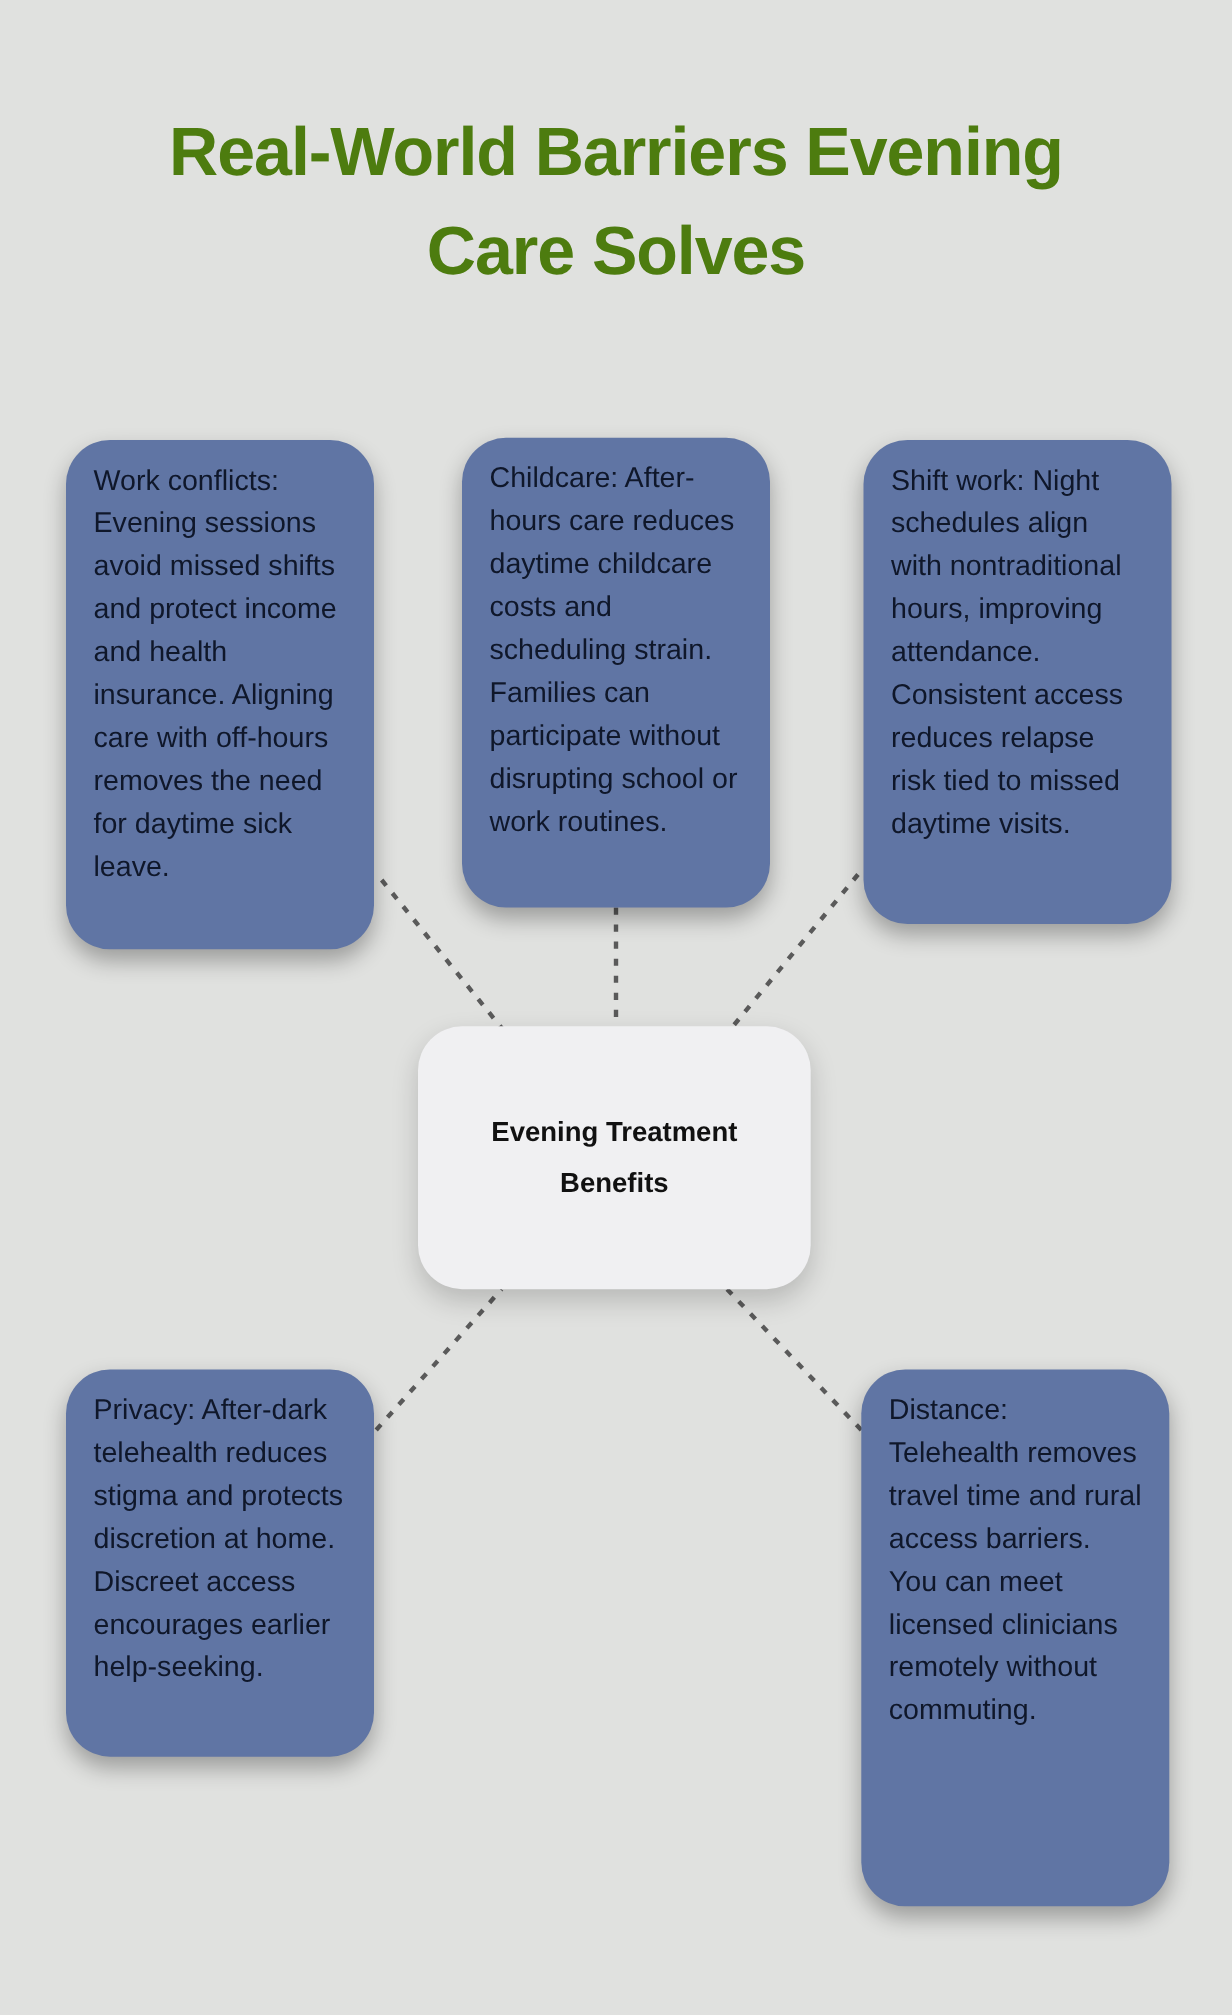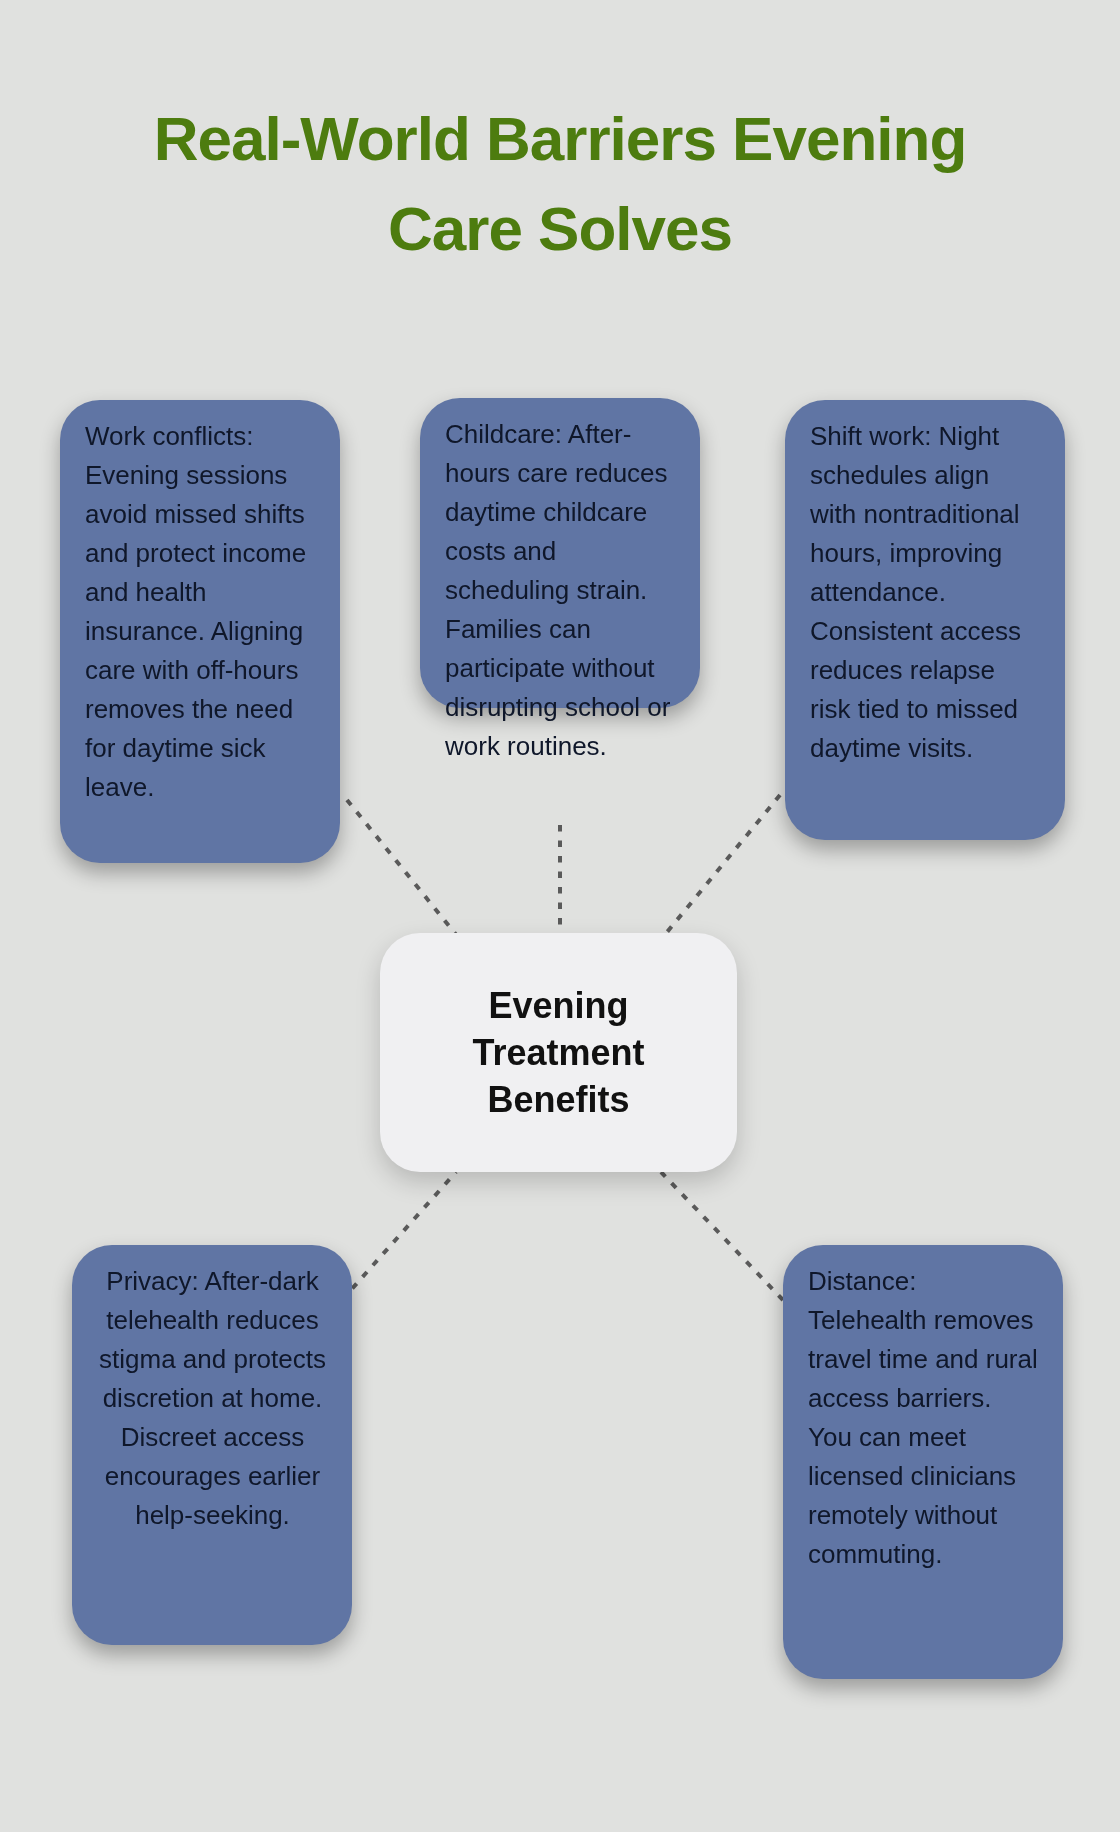--- a/index.html
+++ b/index.html
@@ -42,42 +42,42 @@
     background: #6075a4;
     border-radius: 40px;
     padding: 17px 24px 17px 25px;
     color: #0f172a;
     font-size: 26px;
     line-height: 39px;
     box-shadow: 0 10px 20px rgba(0,0,0,0.30);
     z-index: 2;
   }
   .box-work      { left: 60px;  top: 400px; height: 463px; }
-  .box-childcare { left: 420px; top: 398px; height: 310px; }
+  .box-childcare { left: 420px; top: 398px; height: 427px; }
   .box-shift     { left: 785px; top: 400px; height: 440px; }
-  .box-privacy   { left: 72px;  top: 1245px; height: 400px; text-align: center; }
-  .box-distance  { left: 783px; top: 1245px; height: 434px; }
+  .box-privacy   { left: 60px;  top: 1245px; height: 352px; }
+  .box-distance  { left: 783px; top: 1245px; height: 488px; }
   .center-node {
     position: absolute;
     left: 380px;
     top: 933px;
     width: 357px;
     height: 239px;
     background: #f0f0f2;
     border-radius: 40px;
     box-shadow: 0 10px 24px rgba(0,0,0,0.18);
     display: flex;
     align-items: center;
     justify-content: center;
     z-index: 3;
   }
   .center-node .label {
     width: 240px;
     text-align: center;
-    font-size: 36px;
+    font-size: 25px;
     line-height: 47px;
     font-weight: 700;
     color: #111111;
   }
 </style>
 </head>
 <body>
 
 <div class="canvas">
 

